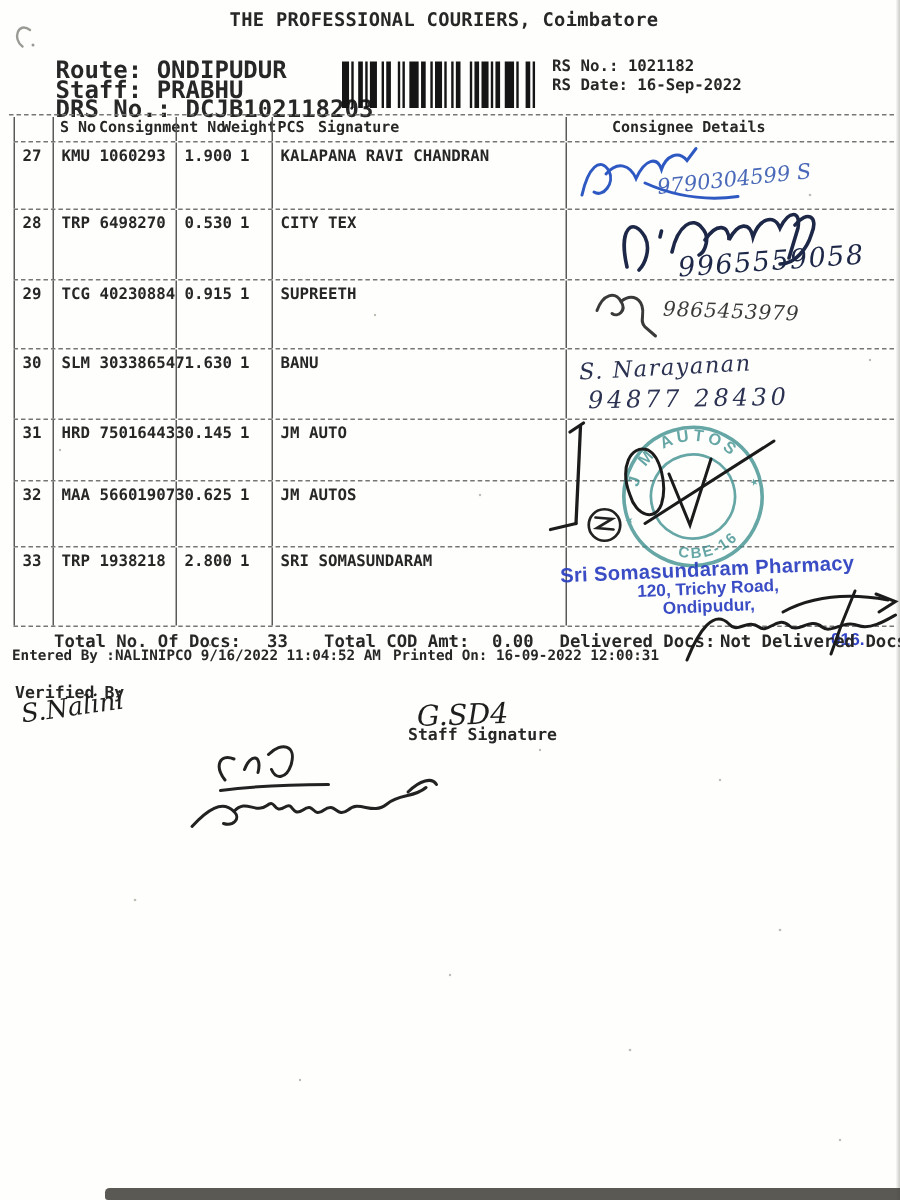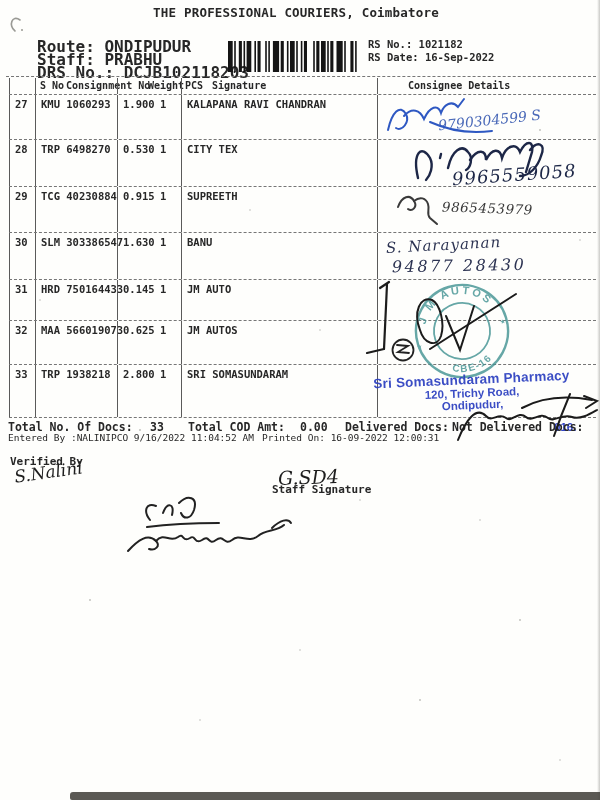--- a/index.html
+++ b/index.html
@@ -16,22 +16,22 @@
   
   .tbl{left:9px;top:78px;width:587px;}
   .trow,.thead{display:grid;grid-template-columns:26px 82px 64px 196px 1fr;
        border-bottom:1.4px dashed #767676;box-sizing:border-box;}
   .thead{height:17px;}
   .c{border-left:1px solid #5a5a5a;padding:3px 0 0 5px;font-size:10.5px;font-weight:bold;
      white-space:nowrap;overflow:visible;box-sizing:border-box;}
   .thead .c{font-size:10px;padding-top:2px;padding-left:30px;}
   .cwp .w{display:inline-block;width:37px;}
   
-  .t1{top:420px;font-size:11.5px;font-weight:bold;white-space:pre;}
-  .t2{top:432px;font-size:9.5px;font-weight:normal;white-space:pre;}
+  .t1{top:420px;font-size:11.5px;font-weight:bold;white-space:pre;margin-left:28px;}
+  .t2{top:432px;font-size:9.5px;font-weight:bold;white-space:pre;}
   .flabel{top:455px;font-size:11px;font-weight:bold;}
   .hw{font-family:"DejaVu Serif",serif;font-style:italic;white-space:pre;}
   .pharm{color:#2b3fc0;font-family:"Liberation Sans",sans-serif;text-align:center;opacity:.92;}
   .ph1{font-size:13.5px;font-weight:bold;letter-spacing:.2px;}
   .ph2{font-size:11.5px;font-weight:bold;}
   .ph4{color:#3143c6;font-family:"Liberation Sans",sans-serif;font-size:11.5px;font-weight:bold;}
   .edge{right:0;top:0;width:3px;height:800px;
         background:linear-gradient(to left,rgba(80,80,75,.30),rgba(80,80,75,0));}
   .botbar{left:70px;top:792px;width:530px;height:8px;background:#44423c;border-radius:3px 0 0 2px;opacity:.88;}
   svg{overflow:visible;}

